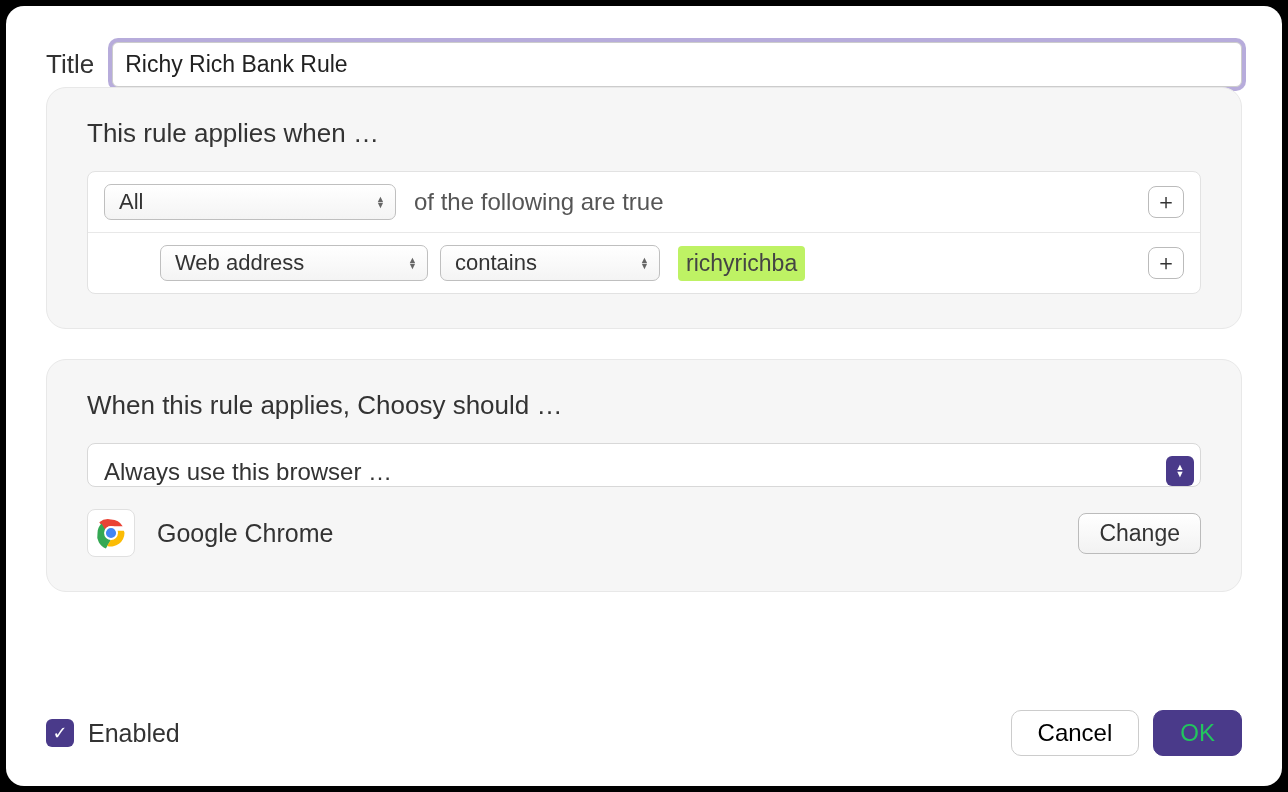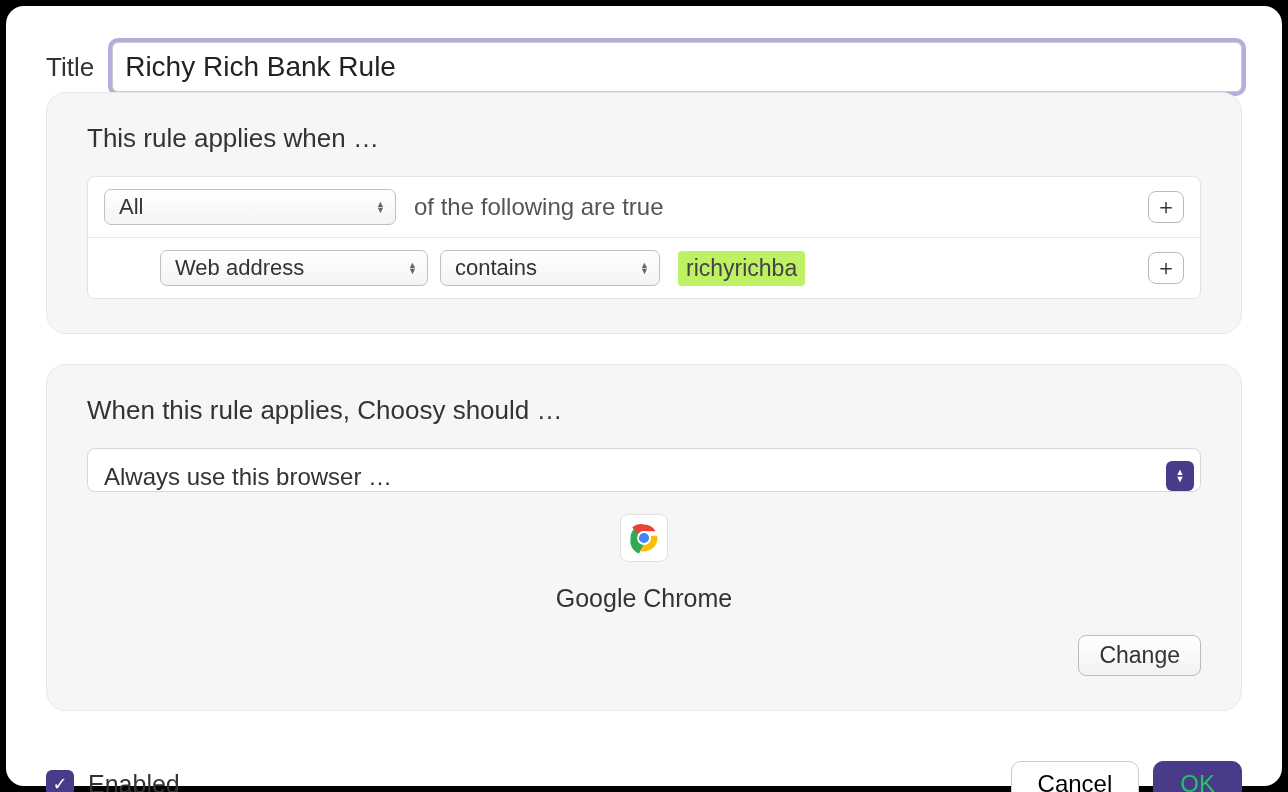--- a/index.html
+++ b/index.html
@@ -23,21 +23,21 @@
   display: flex;
   align-items: center;
   gap: 18px;
 }
 .title-label {
   font-size: 26px;
   color: #333;
 }
 .title-input {
   flex: 1;
-  font-size: 28px;
+  font-size: 23px;
   padding: 8px 12px;
   border: 1px solid #ccc;
   border-radius: 6px;
   outline: none;
   box-shadow: 0 0 0 4px rgba(123,103,190,0.55);
   color: #222;
 }
 .panel {
   background: #f6f6f6;
   border: 1px solid #e8e8e8;
@@ -142,21 +142,20 @@
   align-items: center;
   justify-content: center;
   color: #fff;
   font-size: 9px;
   line-height: 7px;
 }
 .browser-row {
   display: flex;
   align-items: center;
   gap: 22px;
-  flex-direction: column;
 }
 .chrome-icon {
   width: 48px;
   height: 48px;
   background: #fff;
   border: 1px solid #e0e0e0;
   border-radius: 8px;
   display: flex;
   align-items: center;
   justify-content: center;

